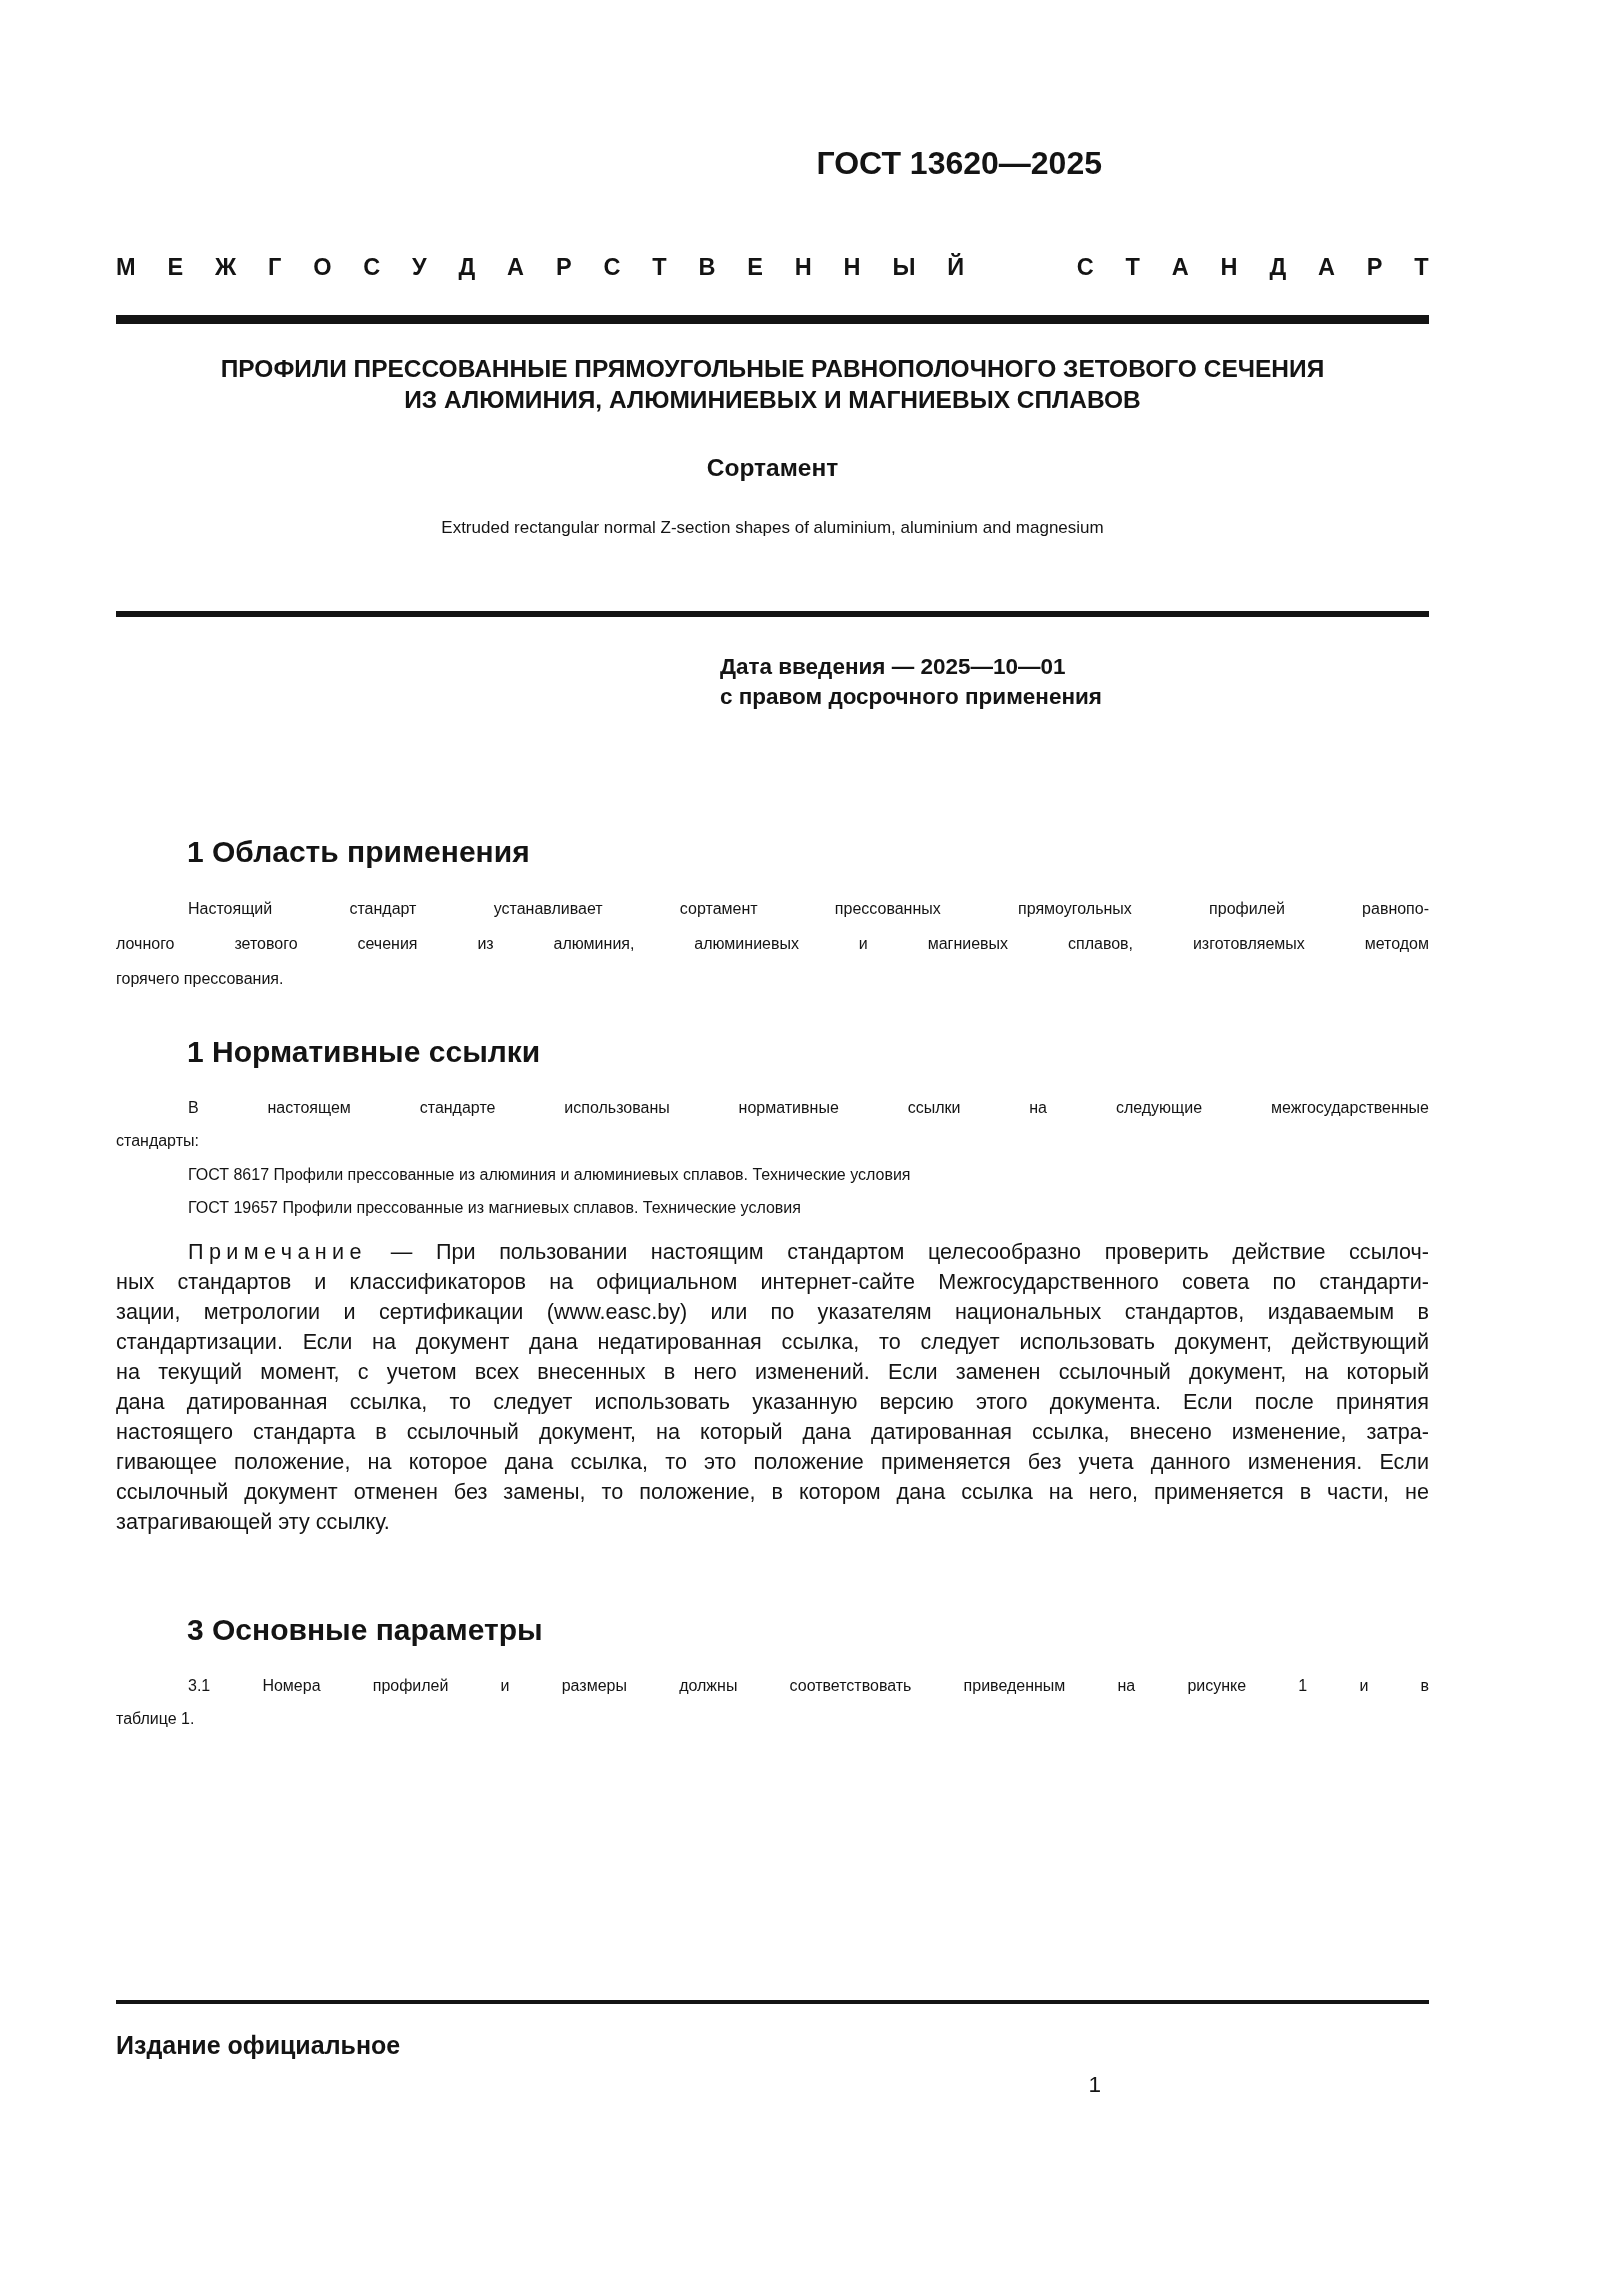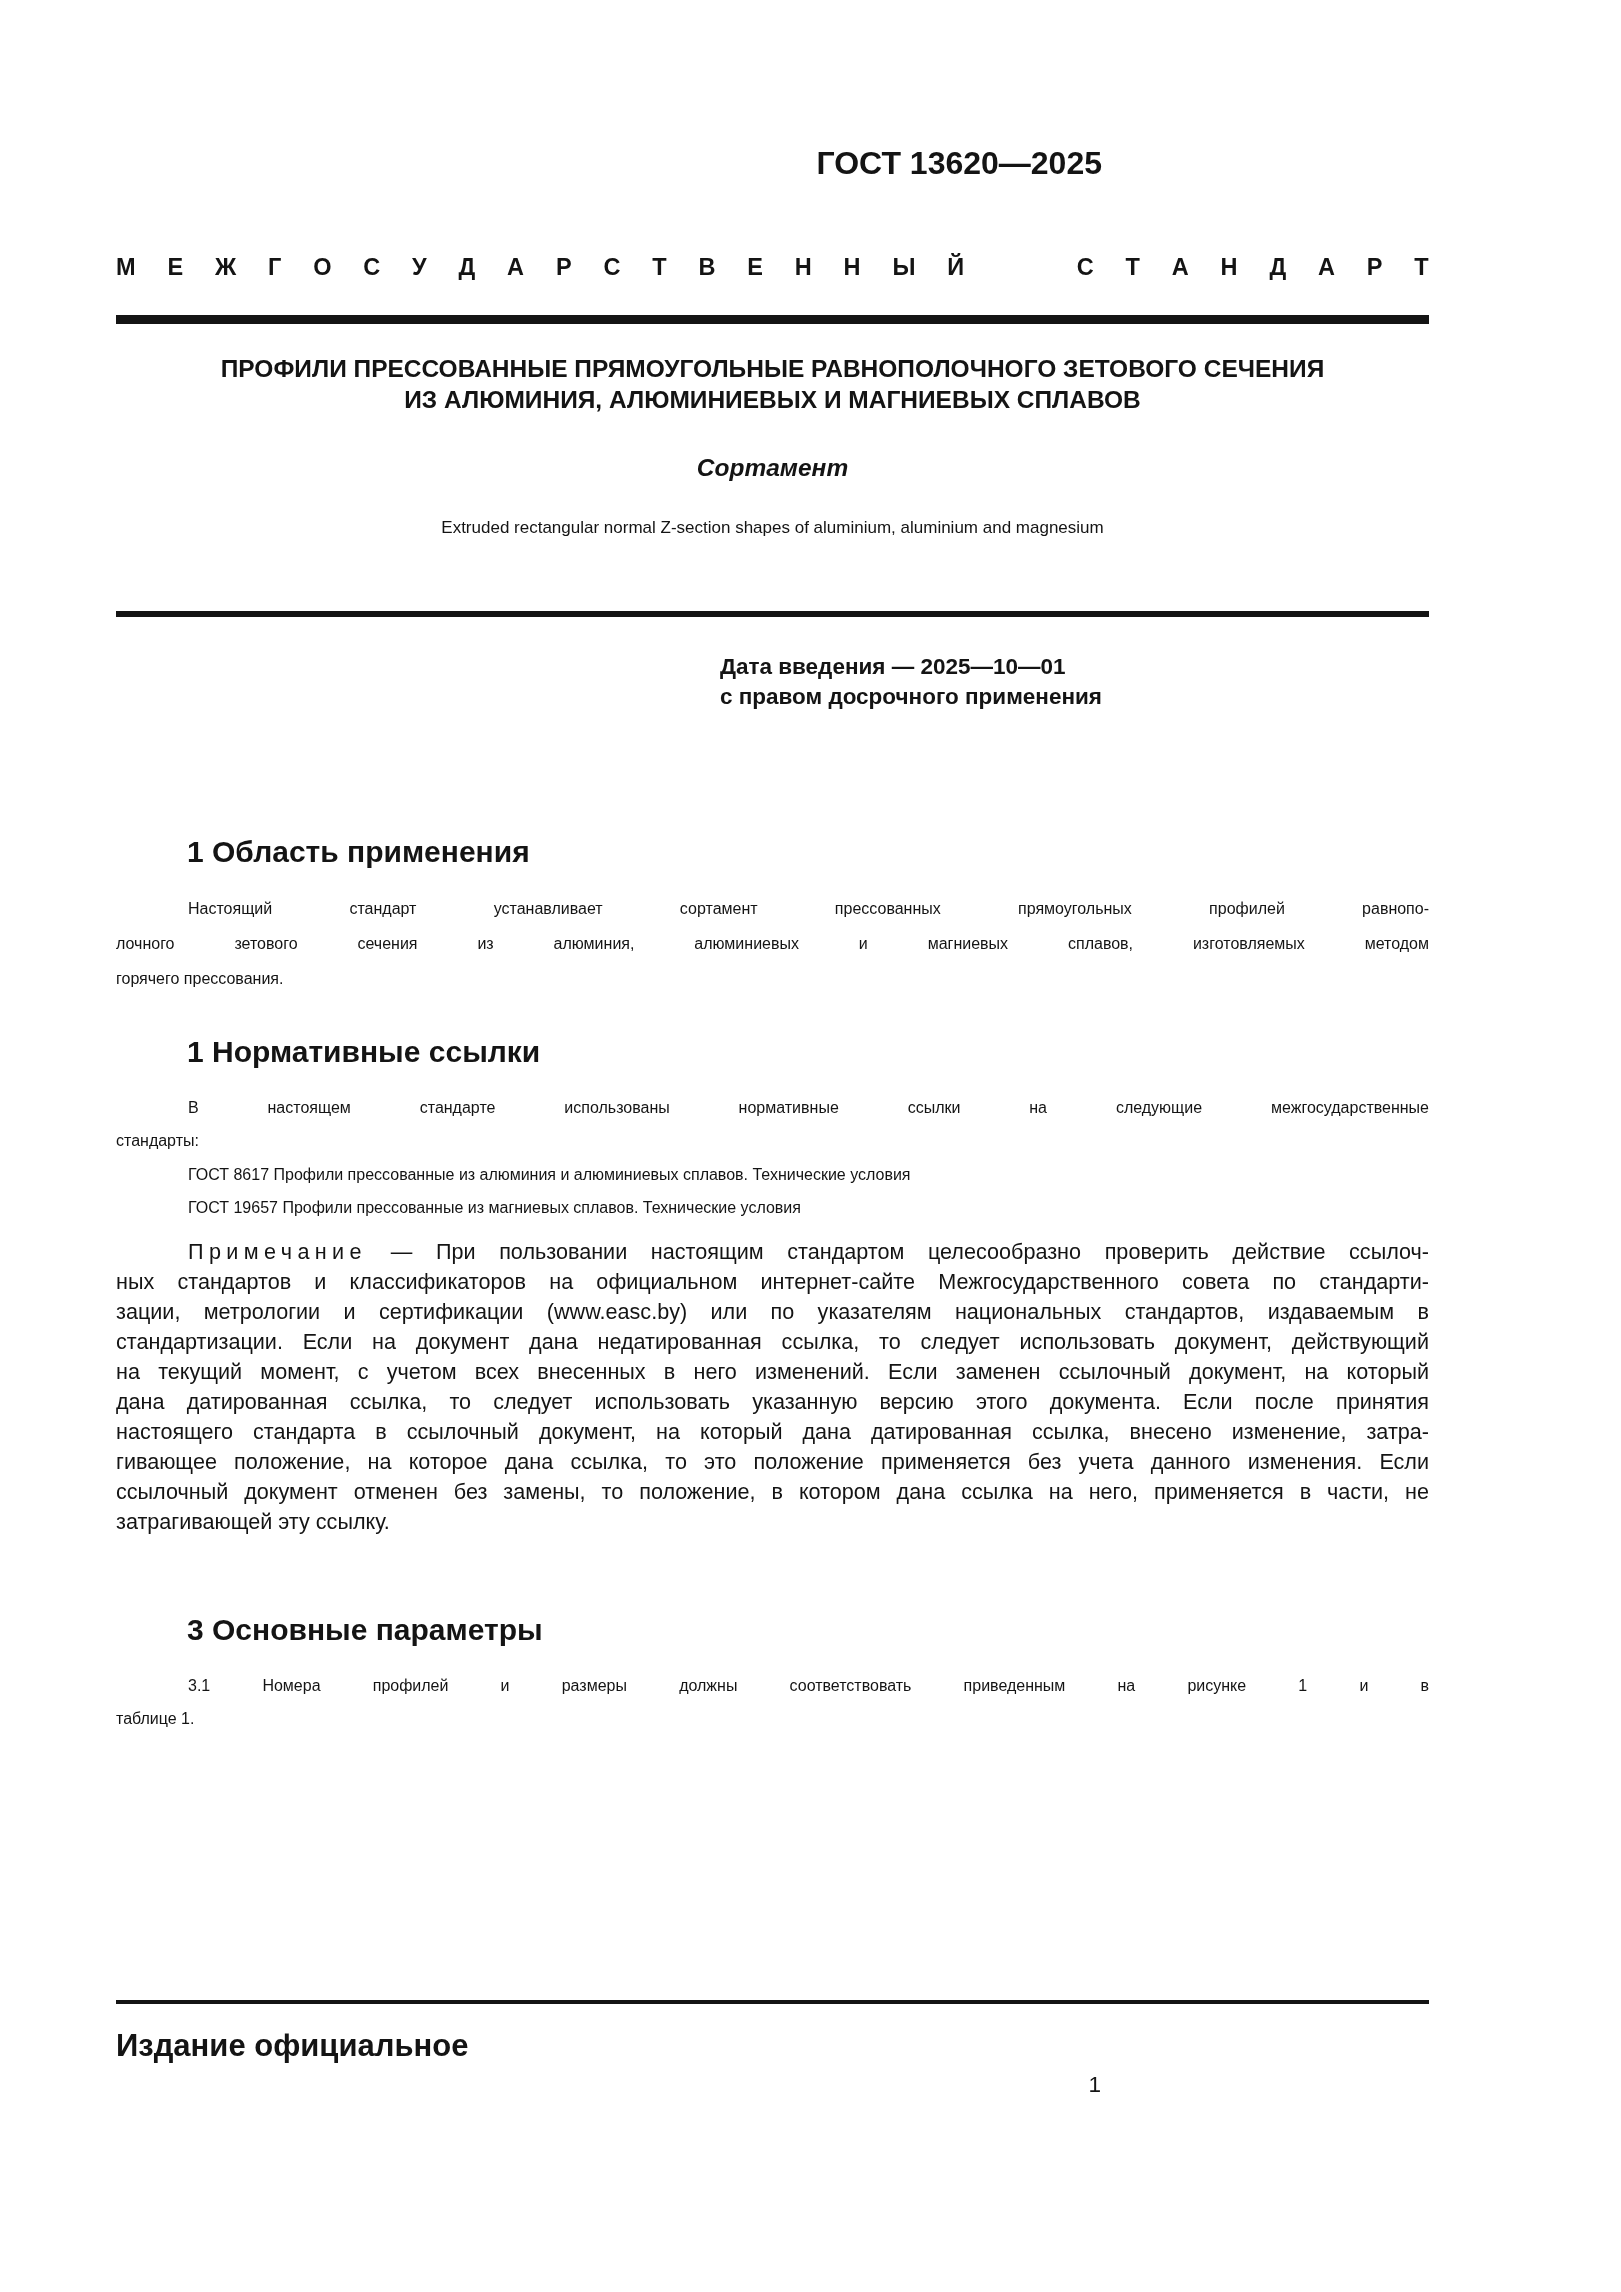--- a/index.html
+++ b/index.html
@@ -65,21 +65,20 @@
   .title-block div { white-space: nowrap; }
 
   .subtitle {
     top: 452px;
     left: 116px;
     width: 1313px;
     text-align: center;
     font-size: 24.5px;
     font-weight: bold;
     line-height: 31px;
-    font-style: italic;
   }
 
   .english-title {
     top: 513px;
     left: 116px;
     width: 1313px;
     text-align: center;
     font-size: 17px;
     line-height: 30px;
   }
@@ -146,21 +145,21 @@
     text-align-last: justify;
     height: 30px;
   }
   .note .line.last { text-align-last: left; }
   .note .line.indent { padding-left: 72px; }
   .note-label { letter-spacing: 5.4px; }
 
   .official-edition {
     top: 2031px;
     left: 116px;
-    font-size: 31px;
+    font-size: 25px;
     font-weight: bold;
     line-height: 29px;
     white-space: nowrap;
   }
   .page-number {
     top: 2070px;
     right: 193px;
     font-size: 22.5px;
     line-height: 29px;
   }

